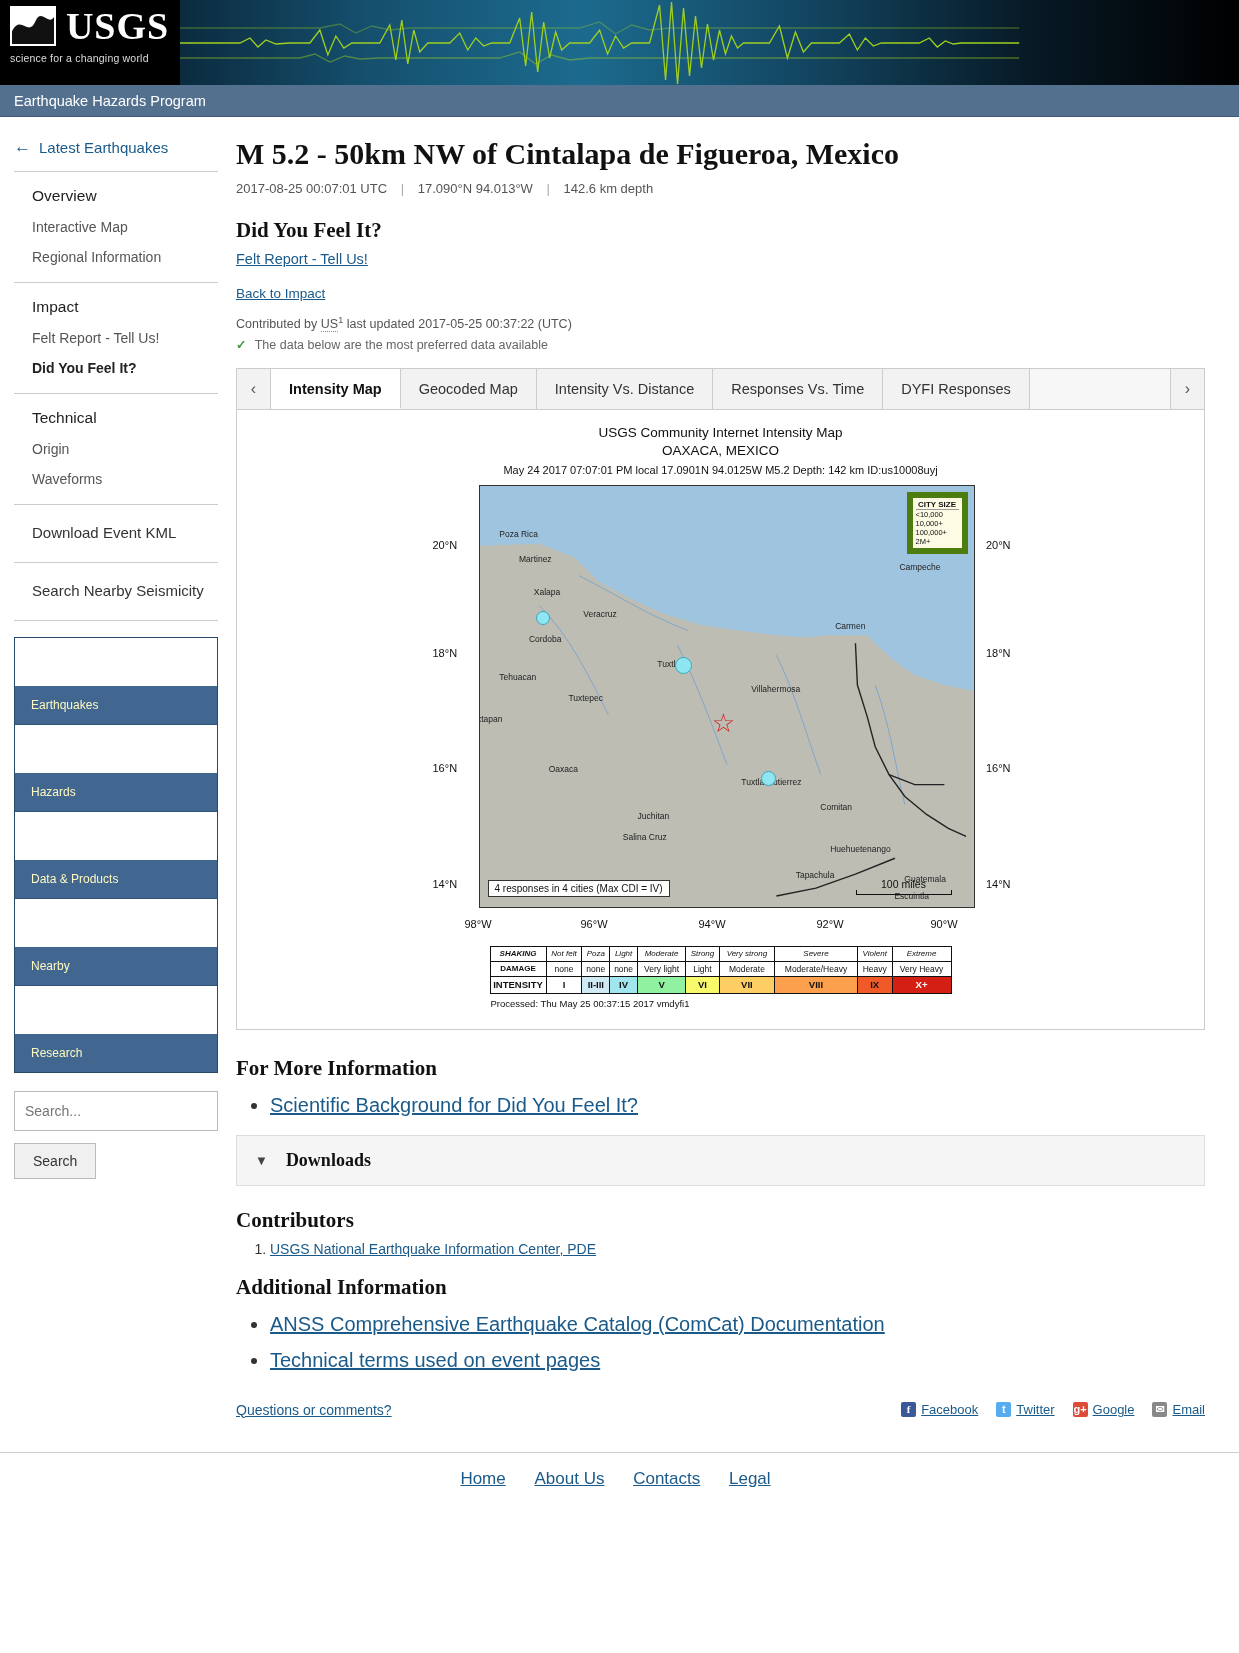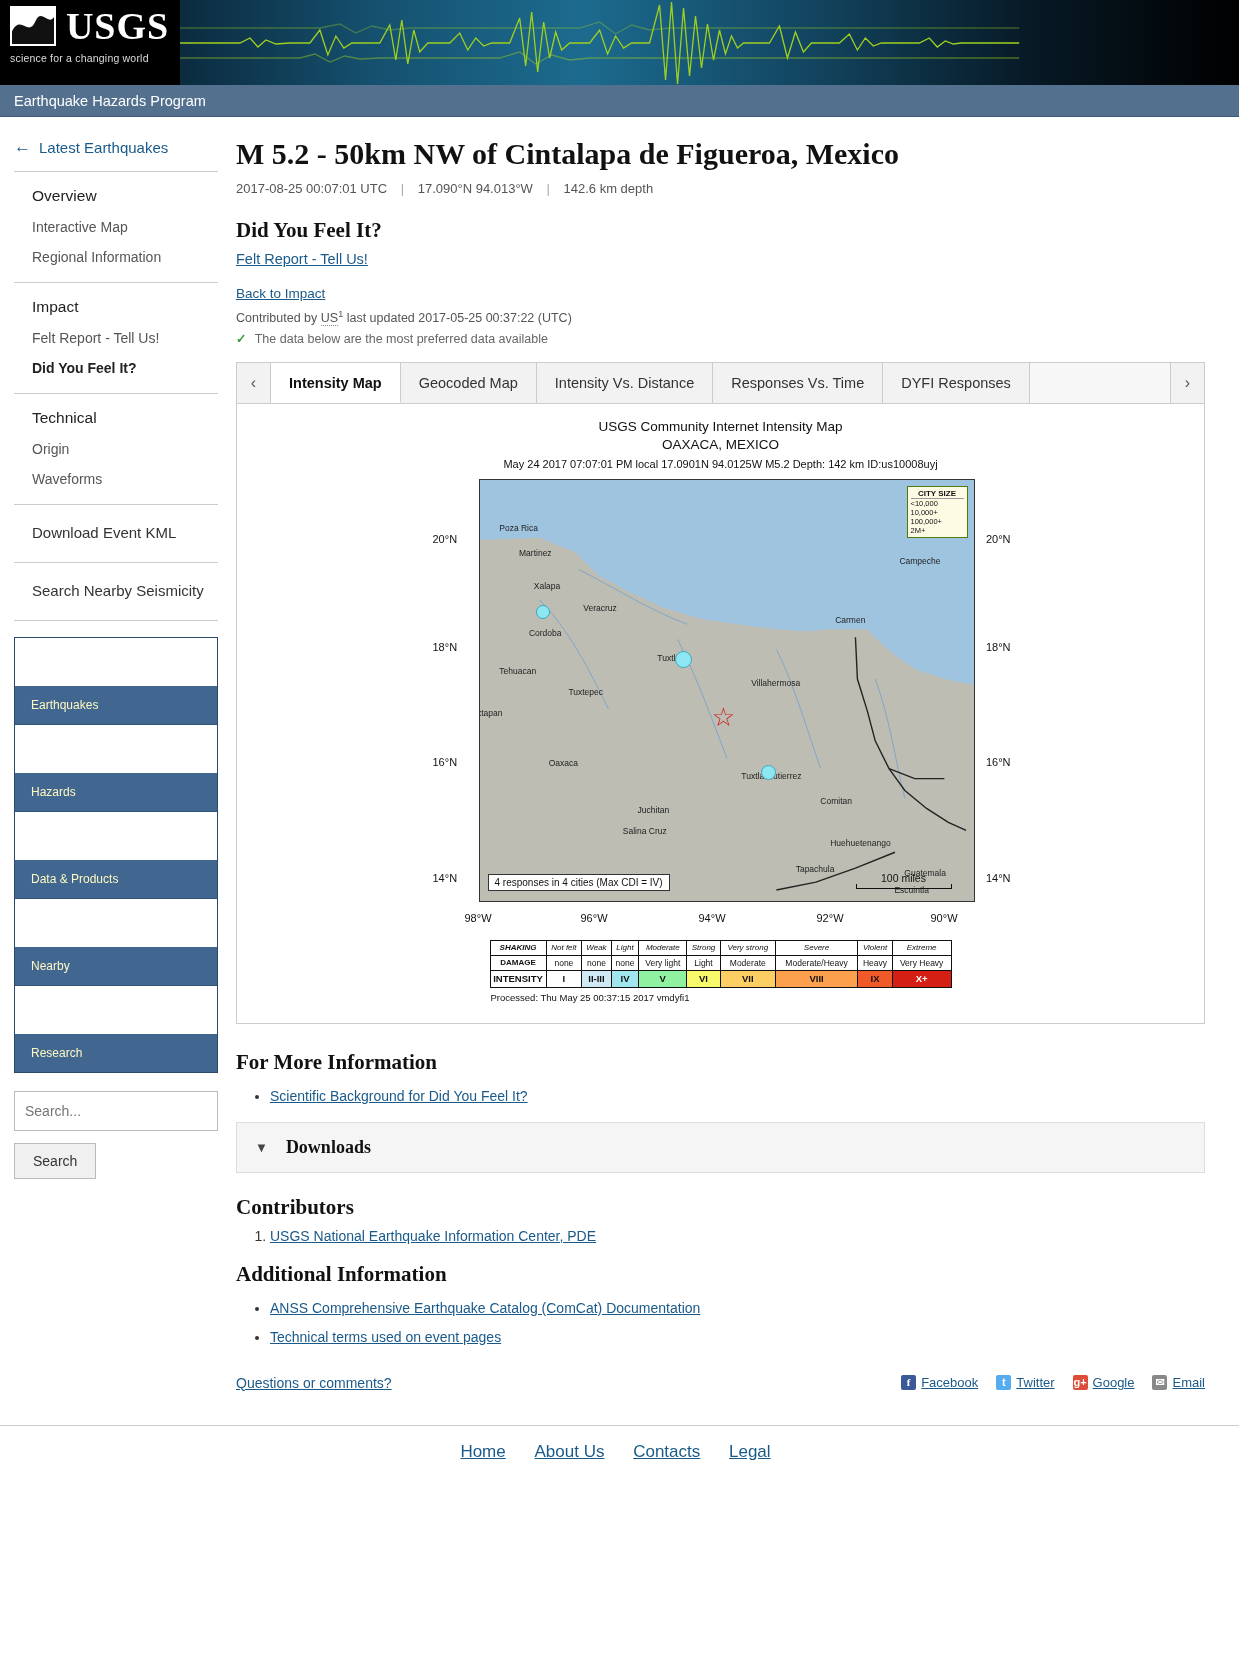--- a/index.html
+++ b/index.html
@@ -172,21 +172,21 @@
     font-weight: bold;
     margin: 10px 0 8px 0;
     color: #111;
   }
   a.link, .link {
     color: #1a5a8a;
     text-decoration: underline;
     cursor: pointer;
   }
   .felt-link { font-size: 14.5px; display: inline-block; margin-bottom: 18px;}
-  .back-impact { font-size: 13.5px; display: inline-block; margin-bottom: 8px;}
+  .back-impact { font-size: 13.5px; display: inline-block; margin-bottom: 14px;}
 
   .contributed {
     font-size: 12.5px;
     color: #555;
     margin-bottom: 6px;
   }
   .contributed .abbr { border-bottom: 1px dotted #888; cursor: help; }
   .contributed sup { font-size: 9px; }
   .preferred {
     font-size: 12.5px;
@@ -265,21 +265,21 @@
   .axis-label {
     position: absolute;
     font-size: 11px;
     color: #111;
   }
   .map-legend {
     position: absolute;
     right: 6px; top: 6px;
     width: 61px;
     background: #fdfbe4;
-    border: 1px solid #4d7c0f;
+    border: 6px solid #4d7c0f;
     font-size: 7.5px;
     padding: 2px 3px;
     color: #111;
   }
   .map-legend .hd { font-weight: bold; font-size: 8px; text-align:center; border-bottom: 1px solid #999;}
   .resp-box {
     position: absolute;
     left: 8px; bottom: 10px;
     background: #fff;
     border: 1px solid #333;
@@ -333,21 +333,21 @@
   .int-table tr.shaking td { font-style: italic; font-size: 8px; }
   .int-table tr.intensity td { font-weight: bold; font-size: 9.5px; }
   .processed {
     font-size: 9.5px;
     color: #111;
     margin: 4px 0 0 60px;
   }
 
   
   ul.plain { margin: 6px 0 18px 0; padding-left: 34px; }
-  ul.plain li { margin: 13px 0; font-size: 14px; }
+  ul.plain li { margin: 13px 0; font-size: 20px; }
   ol.plain { margin: 6px 0 18px 0; padding-left: 34px; }
   ol.plain li { margin: 4px 0; font-size: 14px; }
 
   .accordion {
     margin: 16px 0 22px 0;
     border: 1px solid #ddd;
     background: #f5f5f5;
     padding: 14px 18px;
     display: flex;
     align-items: center;
@@ -611,21 +611,21 @@
                 <div class="bar" style="width:96px;"></div>
               </div>
             </div>
           </div>
 
           <table class="int-table">
             <tbody>
                 <tr class="shaking">
               <td class="rowhead">SHAKING</td>
               <td>Not felt</td>
-              <td>Weak</td>
+              <td>Poza</td>
               <td>Light</td>
               <td>Moderate</td>
               <td>Strong</td>
               <td>Very strong</td>
               <td>Severe</td>
               <td>Violent</td>
               <td>Extreme</td>
             </tr>
             <tr class="damage">
               <td class="rowhead">DAMAGE</td>

